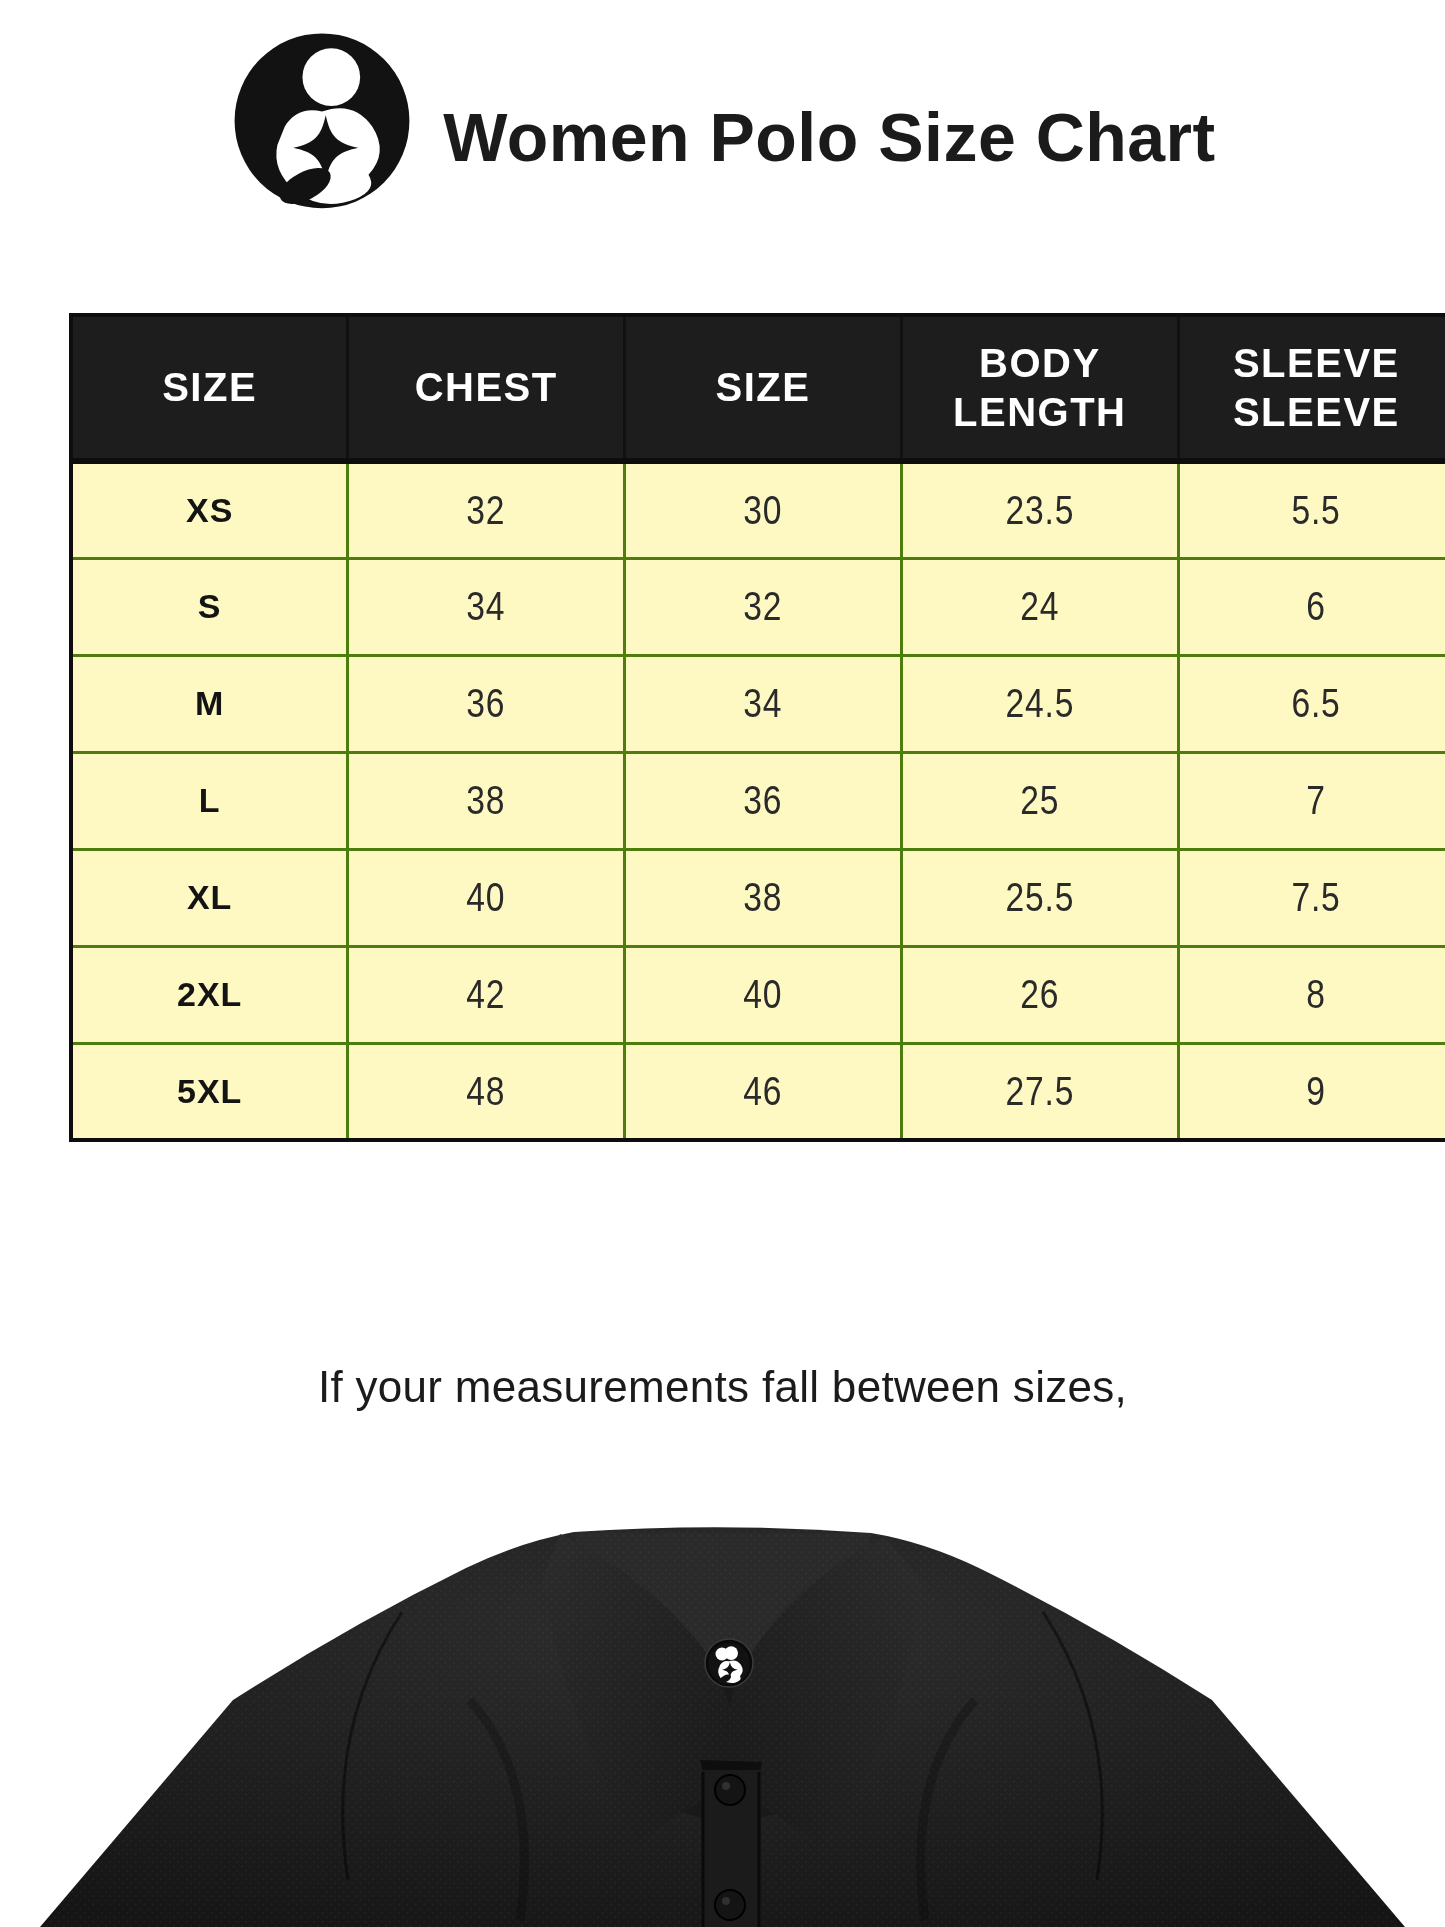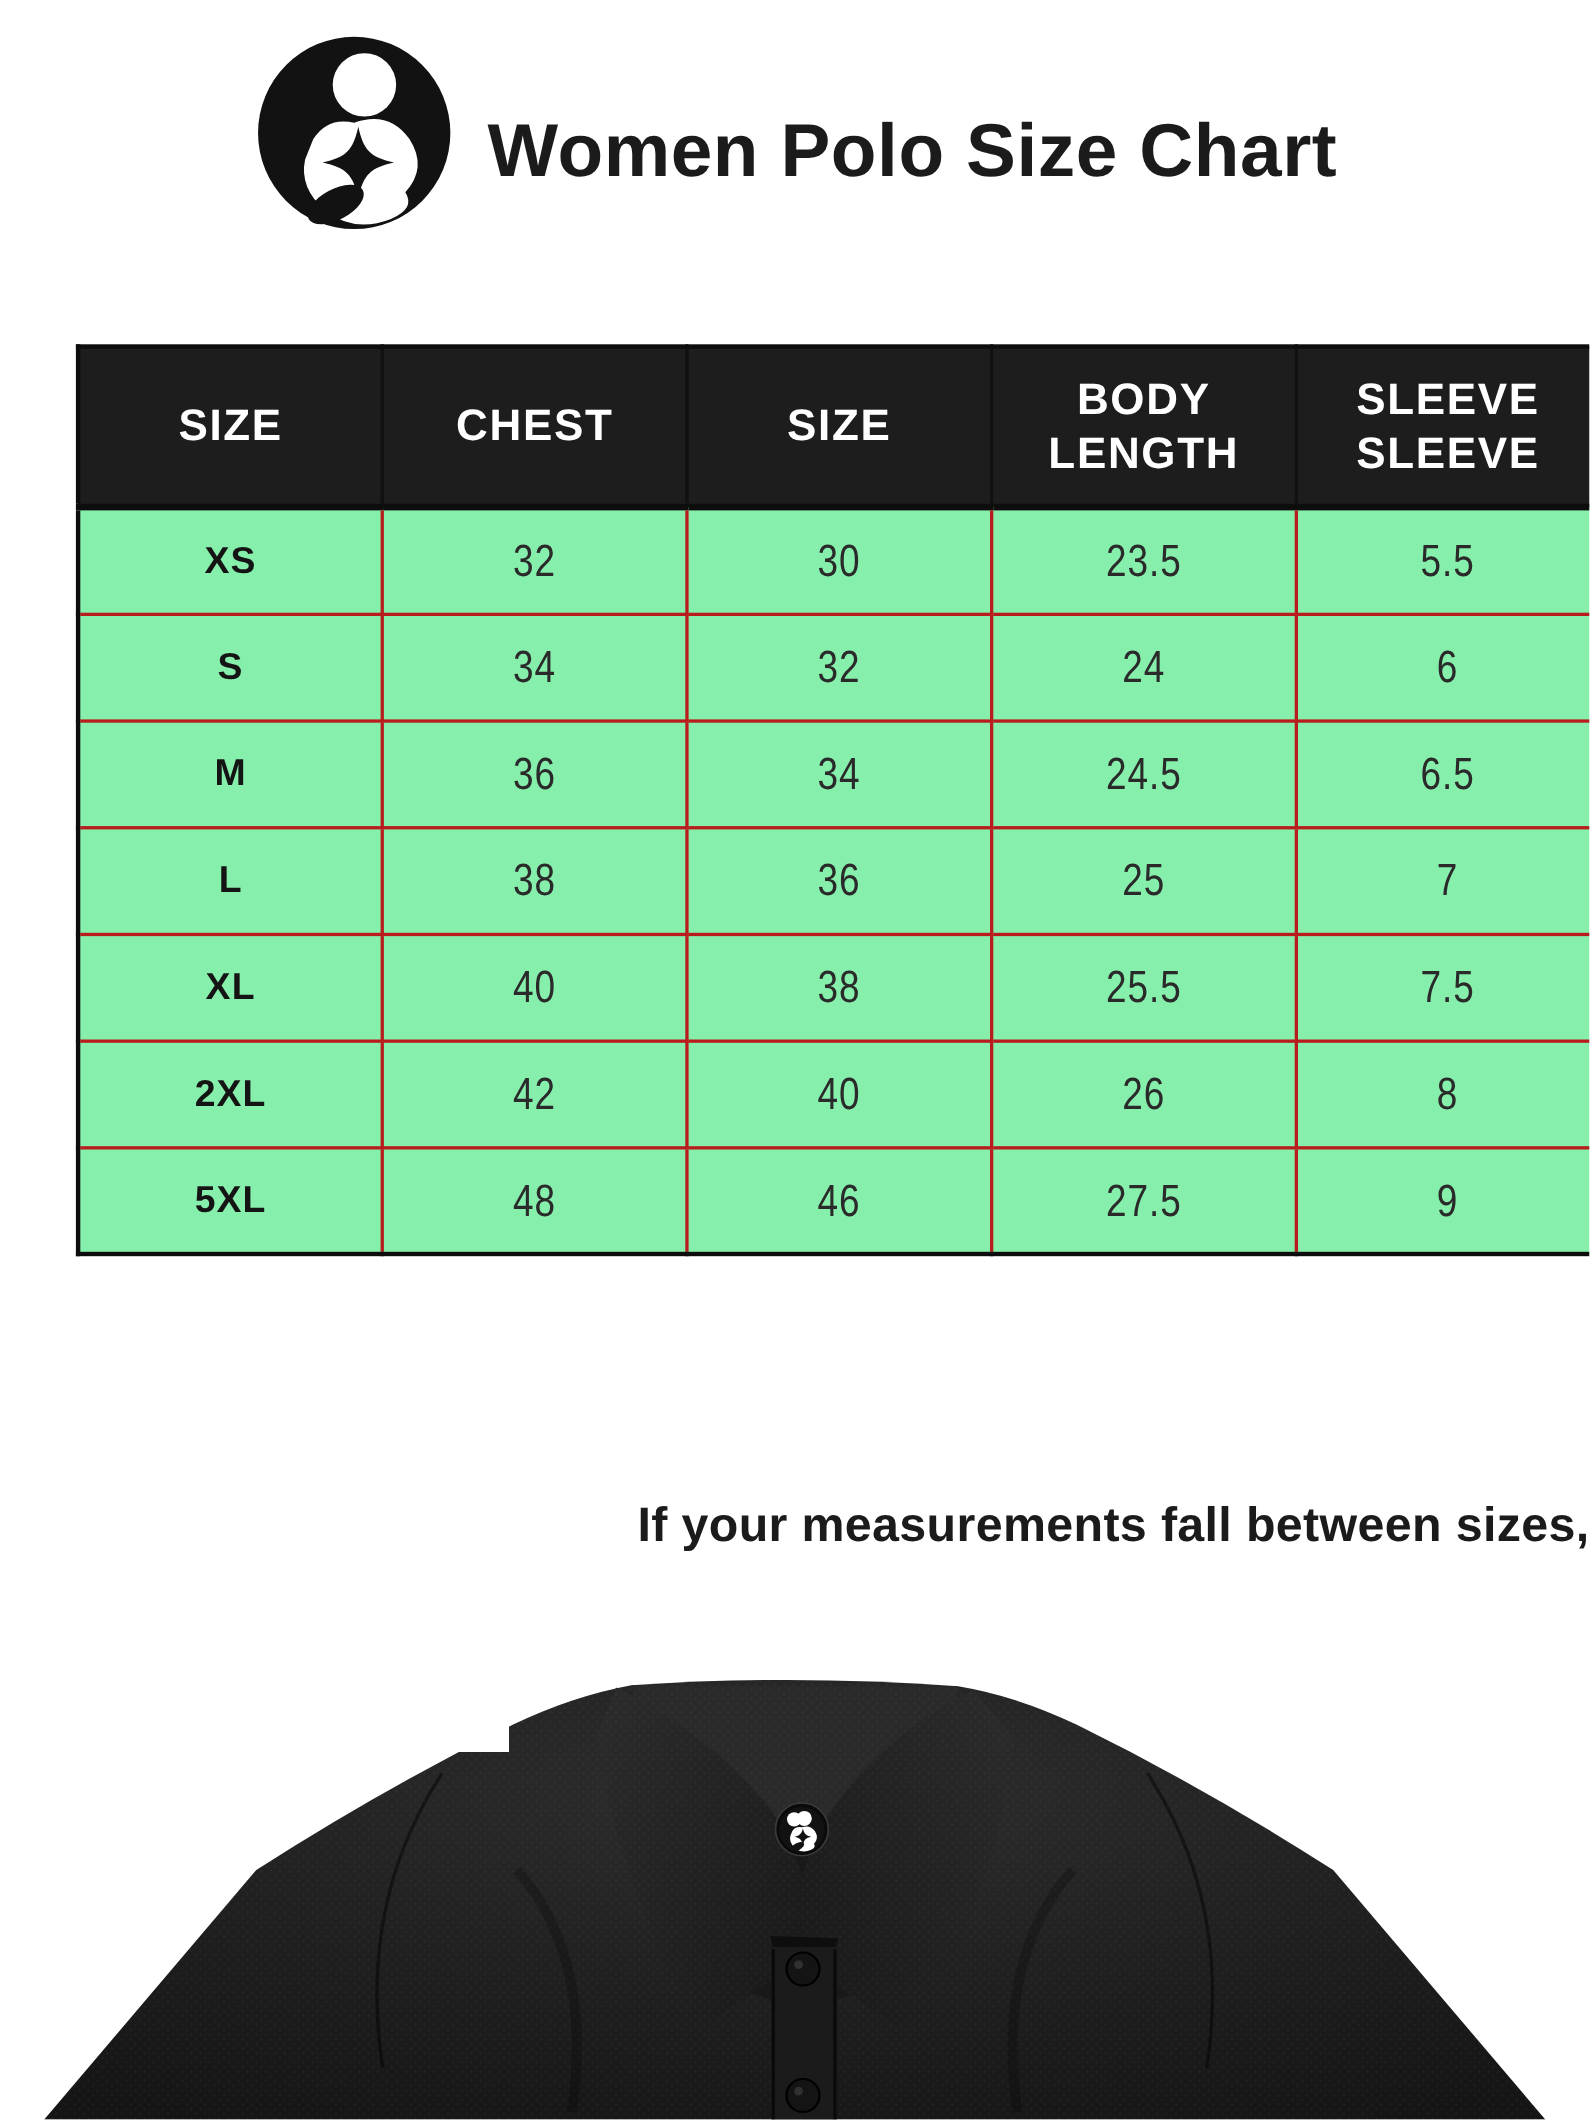--- a/index.html
+++ b/index.html
@@ -55,22 +55,22 @@
     vertical-align: middle;
     line-height: 1.22;
     border: 3px solid #111111;
     border-bottom: 6px solid #0d0d0d;
     padding: 0 34px;
   }
   .size-table td {
     height: 97px;
     text-align: center;
     vertical-align: middle;
-    border: 3px solid #b91c1c;
-    background: #86efac;
+    border: 3px solid #4d7c0f;
+    background: #fef9c3;
   }
   .size-table td.size-label {
     font-weight: bold;
     font-size: 34px;
     letter-spacing: 1px;
     color: #141414;
   }
   .size-table td.val span {
     display: inline-block;
     transform: scaleX(0.82);
@@ -78,23 +78,23 @@
     font-weight: 400;
     letter-spacing: 1px;
     color: #2a2a2a;
   }
 
   
   .note {
     position: absolute;
     top: 1356px; left: 0;
     width: 100%;
-    text-align: right;
+    text-align: center;
     font-size: 44px;
-    font-weight: bold;
+    font-weight: normal;
     color: #1b1b1b;
     line-height: 62px;
     letter-spacing: 0.3px;
   }
 
   
   .product-photo {
     position: absolute;
     top: 1520px; left: 0;
     width: 1445px; height: 407px;

